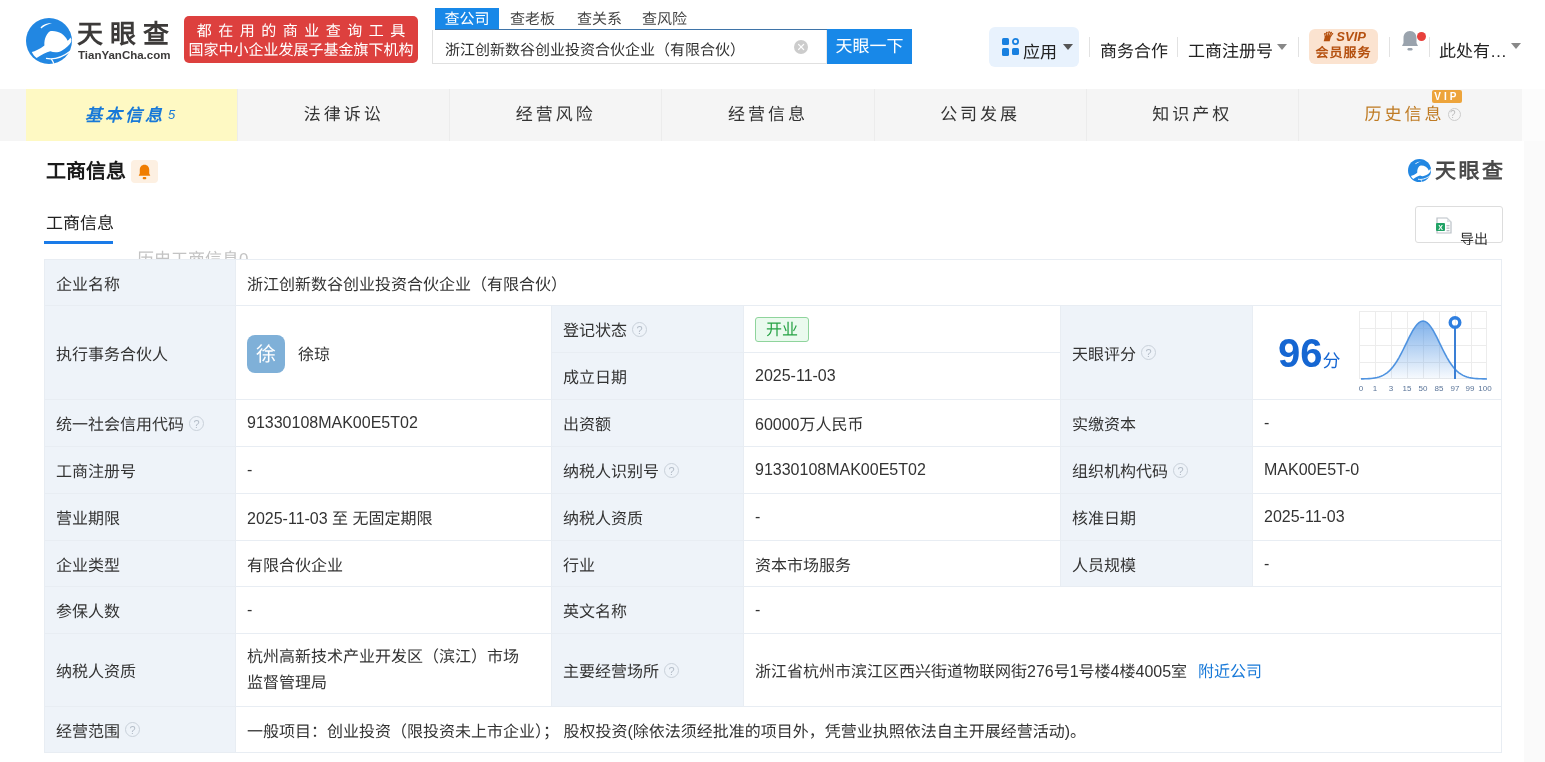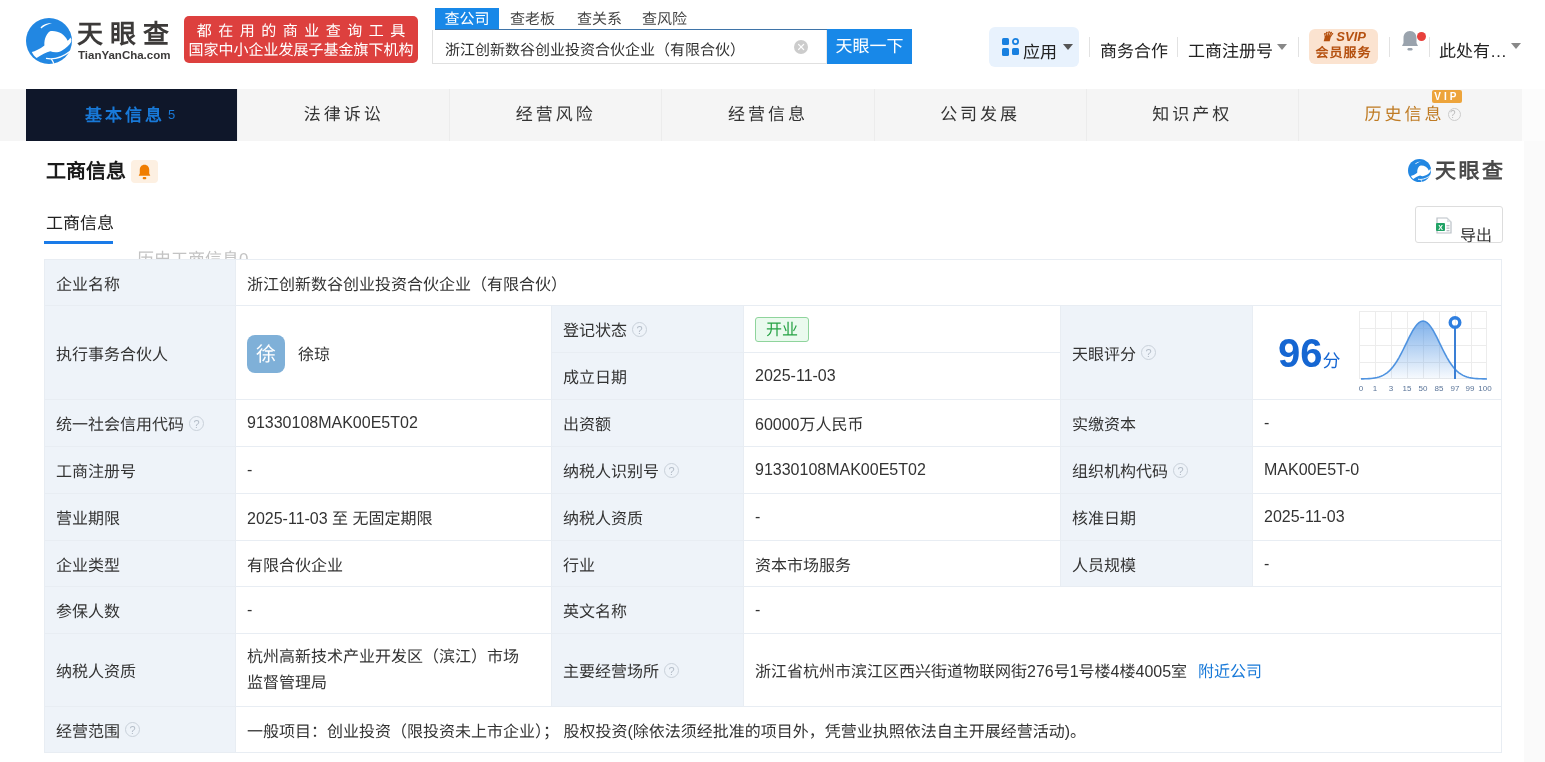--- a/index.html
+++ b/index.html
@@ -40,37 +40,37 @@
 #svip { left:1309px; top:29px; width:69px; height:35px; background:#fbe3d0; border-radius:6px;
   color:#b5500f; text-align:center; padding-top:0; }
 #svip .l1 { font-size:13px; font-weight:bold; font-style:italic; line-height:16px; }
 #svip .l2 { font-size:13px; font-weight:bold; line-height:16px; letter-spacing:1px; }
 #belldot { left:1417px; top:32px; width:9px; height:9px; border-radius:50%; background:#e8413c; }
 
 #navrow { position:absolute; left:0; top:89px; width:1522px; height:52px; background:#f5f5f5; }
 #navtabs { position:absolute; left:26px; top:0; width:1484px; height:52px; display:flex; }
 .ntab { flex:1; text-align:center; line-height:52px; font-size:17px; letter-spacing:3px; color:#333; border-left:1px solid #ececec; position:relative; }
 .ntab:first-child { border-left:none; }
-.ntab-on { background:#0f172a; color:#1879d8; font-weight:bold; }
+.ntab-on { background:#fef9c3; color:#1879d8; font-weight:bold;font-style:italic; }
 .ntab-on .cnt { font-size:13px; font-weight:normal; vertical-align:2px; margin-left:3px; }
 #htab { color:#bf7b24; }
 
 #scrollstrip { position:absolute; left:1524px; top:141px; width:21px; height:621px; background:#fafafa; }
 #scrollstrip2 { position:absolute; left:1522px; top:89px; width:23px; height:52px; background:#fcfcfc; }
 
 #sect { position:absolute; left:0; top:141px; width:1524px; height:621px; background:#fff; }
 #title { left:46px; top:16px; font-size:20px; line-height:28px; font-weight:bold; color:#1b1b1b; letter-spacing:0; }
 #bellchip { left:131px; top:19px; width:27px; height:23px; background:#fdf0e2; border-radius:4px; }
 #wm { left:1408px; top:18px; }
 #wm-txt { left:1435px; top:16px; font-size:21px; line-height:28px; font-weight:bold; color:#4a4a4a; letter-spacing:2.5px; }
 #subtab1 { left:46px; top:68px; font-size:17px; color:#222; }
 #subtab1u { left:44px; top:100px; width:69px; height:3px; background:#1a7be8; }
 #subtab2 { left:137px; top:68px; font-size:17px; color:#c3c3c3;margin-top:36px; }
 #export { left:1415px; top:65px; width:88px; height:37px; border:1px solid #ddd; border-radius:3px; }
-#export .t { position:absolute; left:44px; top:15px; font-size:16px; color:#333; }
+#export .t { position:absolute; left:44px; top:21px; font-size:14px; color:#333; }
 
 #tbl { position:absolute; left:44px; top:259px; width:1458px; height:494px;
   border:1px solid #e8edf3; }
 .cell { position:absolute; border-right:1px solid #e8edf3; border-bottom:1px solid #e8edf3;
   display:flex; align-items:center; padding-left:11px; font-size:16px; color:#333; }
 .lbl { background:#eef3f9; }
 .val { background:#fff; }
 .noR { border-right:none; }
 .noB { border-bottom:none; }
 .q { display:inline-block; width:15px; height:15px; border:1px solid #c9d1da; border-radius:50%;

